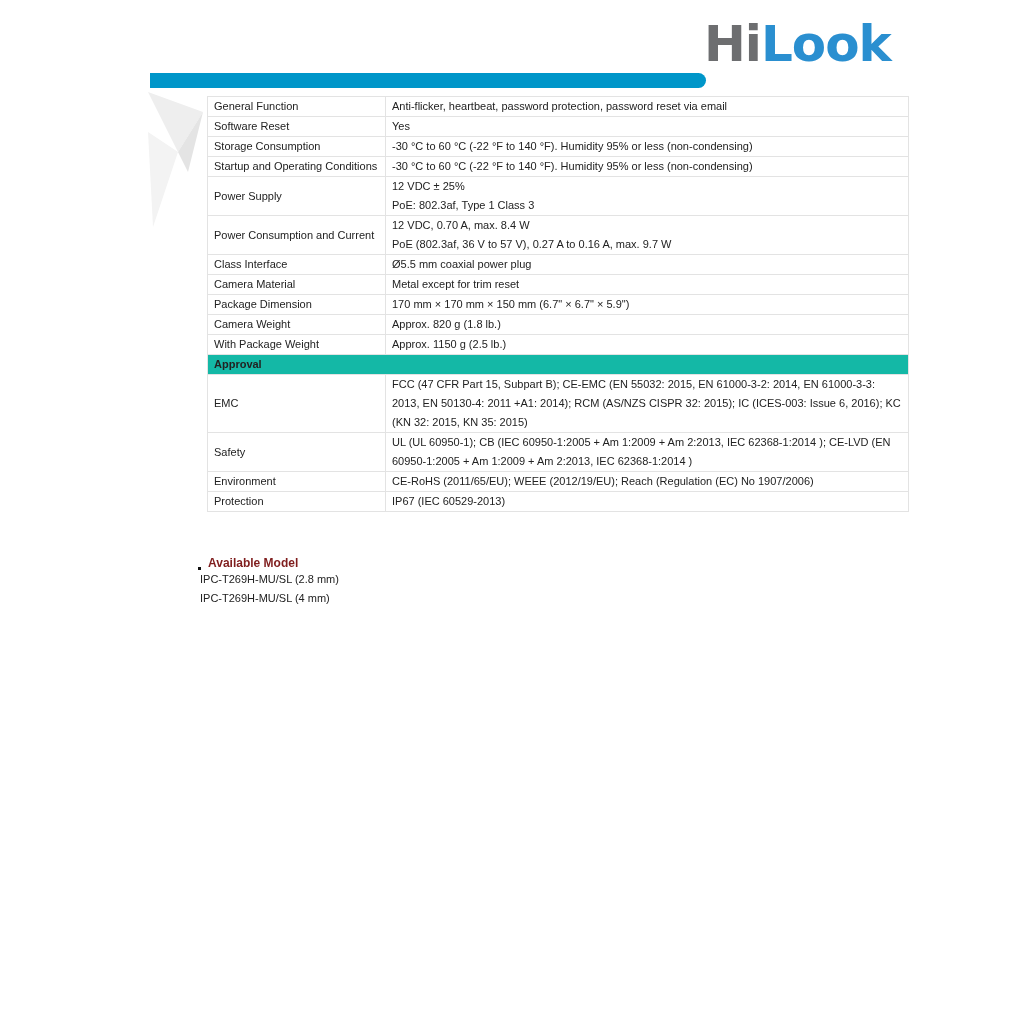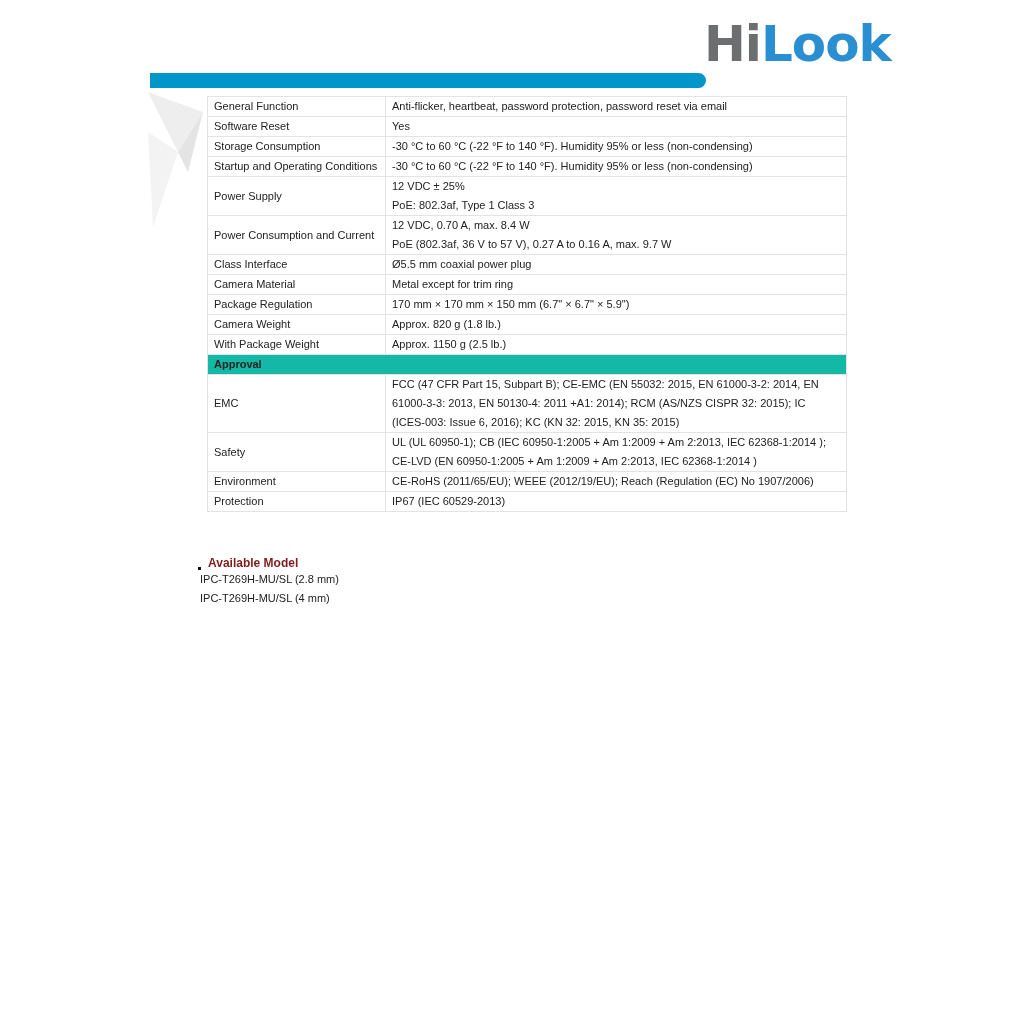--- a/index.html
+++ b/index.html
@@ -5,21 +5,21 @@
   html, body { margin: 0; padding: 0; background: #ffffff; }
   body { width: 1024px; height: 1024px; position: relative; overflow: hidden;
          font-family: "Liberation Sans", sans-serif; color: #222; }
   .logo { position: absolute; left: 704px; top: 20px; font-size: 50px; font-weight: bold;
           letter-spacing: -1px; line-height: 48px; font-family: "DejaVu Sans", sans-serif; }
   .logo .hi { color: #6d6e70; }
   .logo .look { color: #2a8fd0; }
   .bar { position: absolute; left: 150px; top: 73px; width: 556px; height: 15px;
          background: #0096c9; border-radius: 0 8px 8px 0; }
   .deco { position: absolute; left: 148px; top: 92px; width: 60px; height: 140px; }
-  table.spec { position: absolute; left: 207px; top: 96px; width: 640px;
+  table.spec { position: absolute; left: 207px; top: 96px; width: 702px;
                border-collapse: collapse; font-size: 11px; }
   table.spec td { border: 1px solid #e3e3e3; padding: 0 6px; vertical-align: middle;
                   line-height: 19px; color: #222; }
   table.spec td.k { width: 165px; }
   table.spec tr.section td { background: #14b8a6; font-weight: bold; height: 19px; }
   .models { position: absolute; left: 198px; top: 556px; }
   .models .title { font-size: 12px; font-weight: bold; color: #7f1d1d; display: flex; align-items: flex-end; }
   .models .bullet { display: inline-block; width: 3px; height: 3px; background: #111; margin-right: 7px; }
   .models .item { font-size: 11px; line-height: 19px; color: #222; margin-left: 2px; }
 </style>
@@ -69,24 +69,24 @@
           <div>12 VDC, 0.70 A, max. 8.4 W</div>
           <div>PoE (802.3af, 36 V to 57 V), 0.27 A to 0.16 A, max. 9.7 W</div>
         </td>
       </tr>
     <tr>
         <td class="k">Class Interface</td>
         <td>Ø5.5 mm coaxial power plug</td>
       </tr>
     <tr>
         <td class="k">Camera Material</td>
-        <td>Metal except for trim ring</td>
+        <td>Metal except for trim reset</td>
       </tr>
     <tr>
-        <td class="k">Package Regulation</td>
+        <td class="k">Package Dimension</td>
         <td>170 mm × 170 mm × 150 mm (6.7" × 6.7" × 5.9")</td>
       </tr>
     <tr>
         <td class="k">Camera Weight</td>
         <td>Approx. 820 g (1.8 lb.)</td>
       </tr>
     <tr>
         <td class="k">With Package Weight</td>
         <td>Approx. 1150 g (2.5 lb.)</td>
       </tr>

